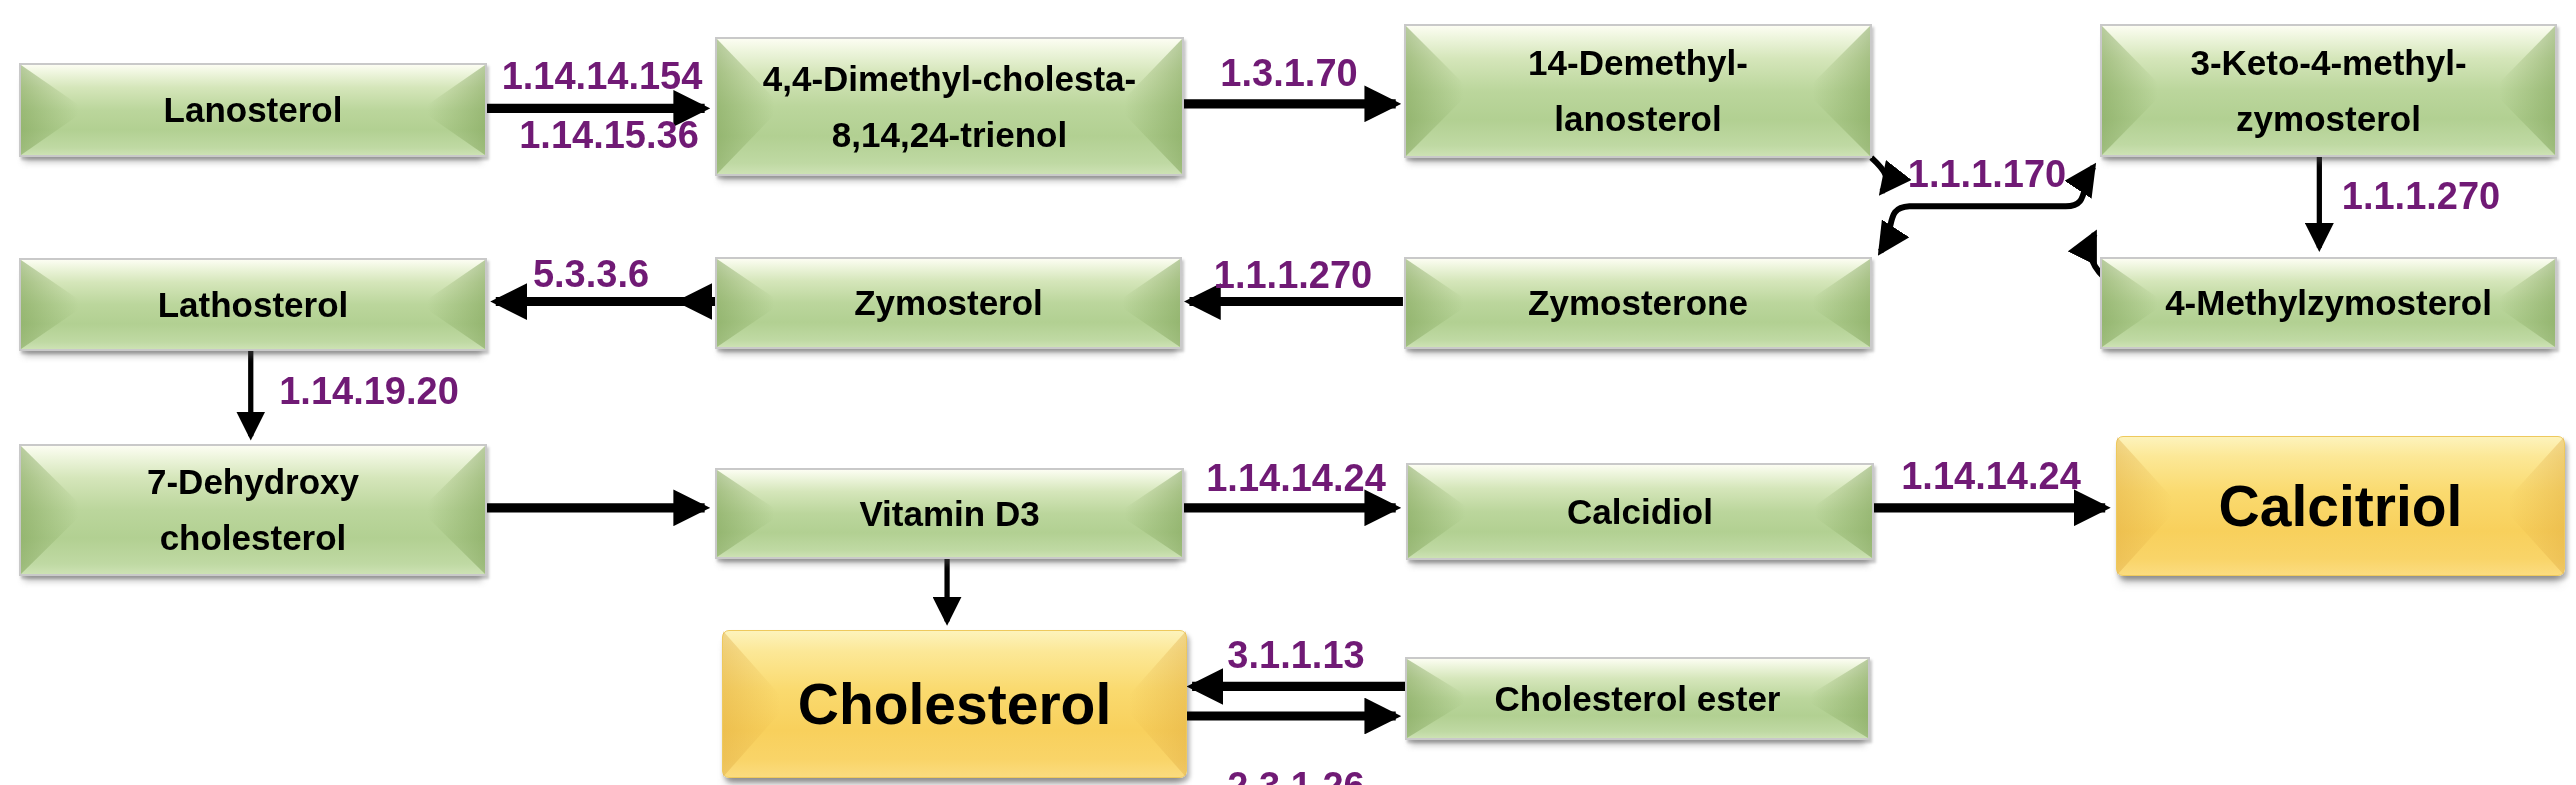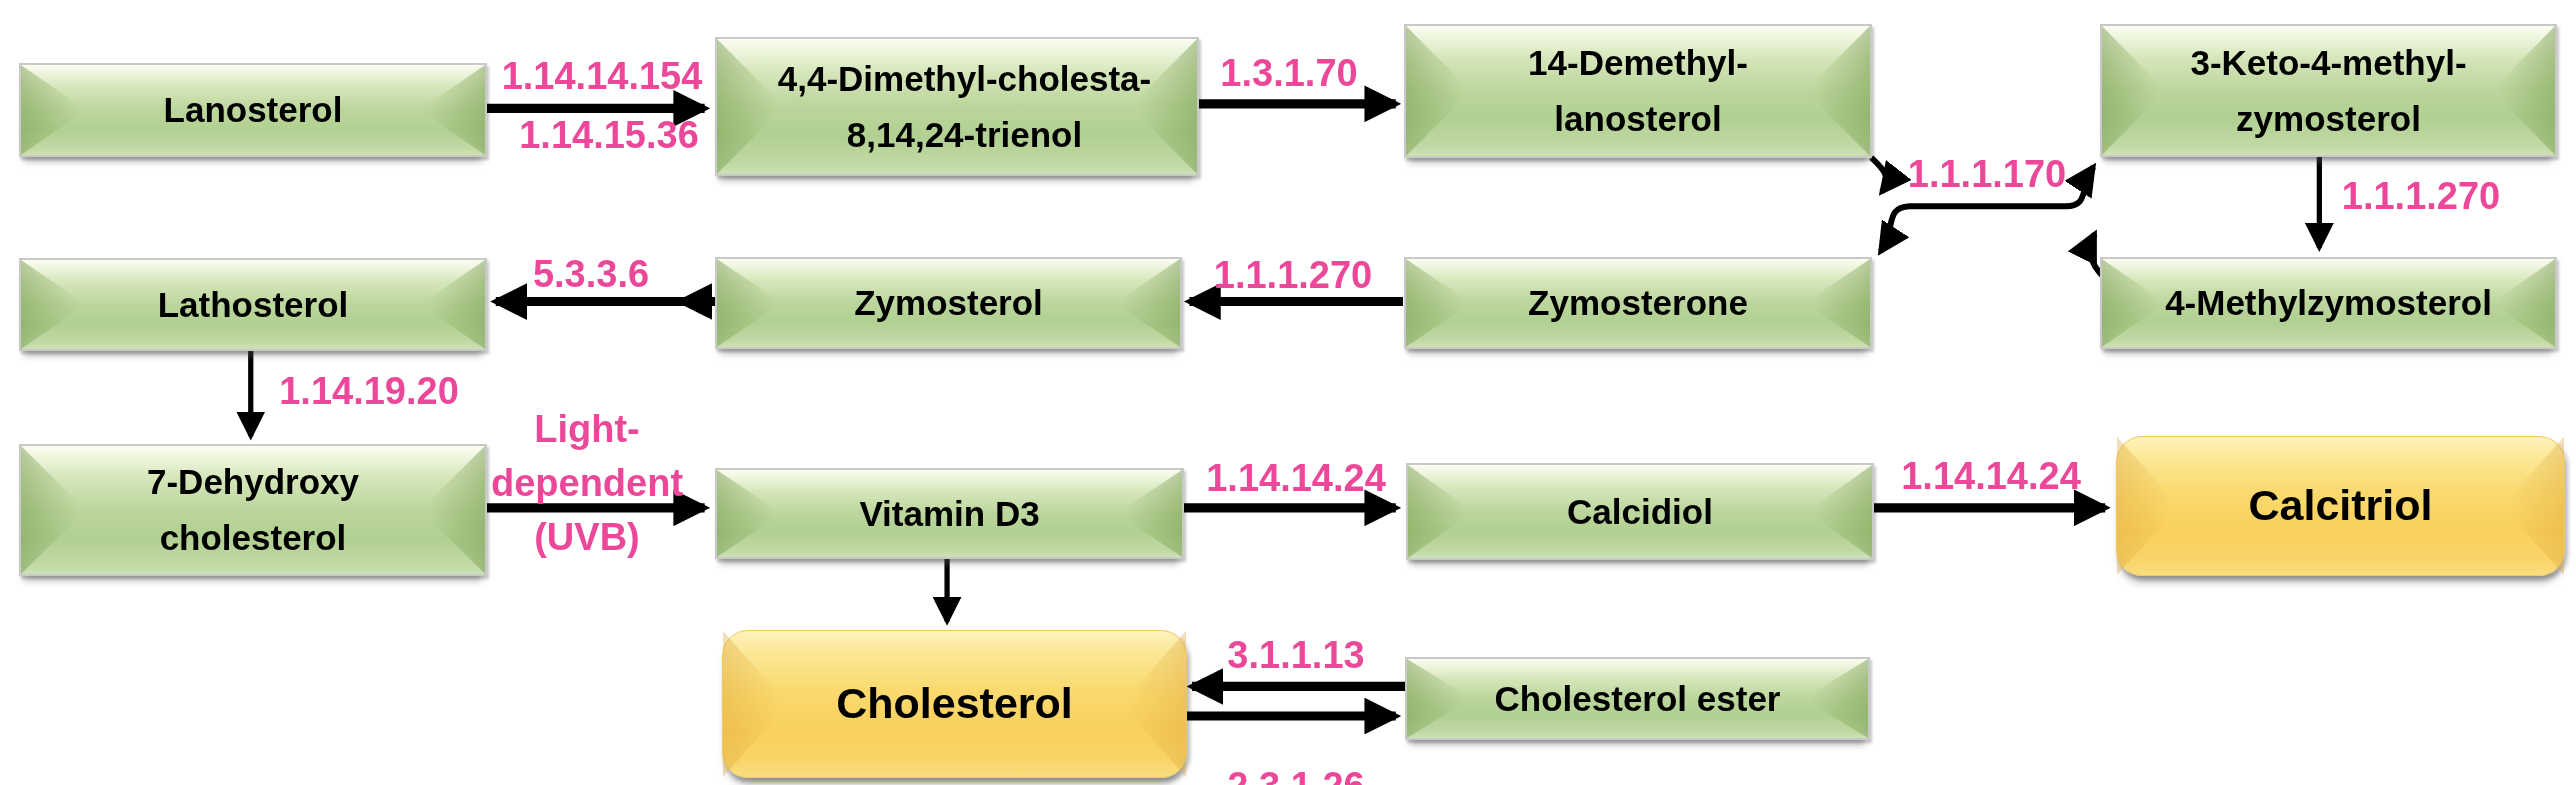--- a/index.html
+++ b/index.html
@@ -12,37 +12,37 @@
     position:absolute;display:flex;align-items:center;justify-content:center;
     text-align:center;font-weight:bold;color:#000;
   }
   .green{
     border:2px solid #c9c9c9;
     background:linear-gradient(180deg,#fcfdf2 0%,#eff6df 8%,#d5e6ba 25%,#bbd69c 50%,#b2d092 72%,#bfd9a3 92%,#cde2b4 100%);
     box-shadow:2px 3.3px 2.6px rgba(0,0,0,0.22), 0 10px 6.6px -4.6px rgba(110,110,110,0.45);
     font-size:35px;
   }
   .yellow{
-    border:1.3px solid #eec95d;border-radius:26px;
+    border:1.3px solid #eec95d;border-radius:7px;
     background:linear-gradient(180deg,#fdf3bc 0%,#fce897 14%,#fada6f 40%,#f8d05c 68%,#f9d468 88%,#fbdc7f 100%);
     box-shadow:2.6px 4px 4px rgba(0,0,0,0.26), 0 11.2px 8px -5.3px rgba(120,120,120,0.5);
-    font-size:43px;
+    font-size:57px;
   }
   .lbl{white-space:pre-line;line-height:1.6;padding:0 6.6px;}
   .yellow .lbl{line-height:1.3;}
   .fL,.fR{position:absolute;top:0;bottom:0;width:14%;pointer-events:none;}
   .fL{left:0;background:linear-gradient(90deg,rgba(122,158,82,0.52),rgba(122,158,82,0) 88%);
       clip-path:polygon(0 0,100% 50%,0 100%);}
   .fR{right:0;background:linear-gradient(270deg,rgba(122,158,82,0.52),rgba(122,158,82,0) 88%);
       clip-path:polygon(100% 0,0 50%,100% 100%);}
   .yellow .fL{background:linear-gradient(90deg,rgba(219,164,58,0.38),rgba(219,164,58,0) 88%);}
   .yellow .fR{background:linear-gradient(270deg,rgba(219,164,58,0.38),rgba(219,164,58,0) 88%);}
   .ec{
     position:absolute;transform:translate(-50%,-50%);
-    font-weight:bold;font-size:38px;color:#ec4899;text-align:center;
+    font-weight:bold;font-size:38px;color:#701a75;text-align:center;
     white-space:pre-line;line-height:1.42;
   }
 </style>
 </head>
 <body>
 
 <div id="canvas">
 
   <svg id="arrows" viewBox="0 0 3920 1195" xmlns="http://www.w3.org/2000/svg">
     <defs>
@@ -75,21 +75,21 @@
       <path d="M 2862,383 C 2886,346 2868,316 2906,314 L 3144,314 C 3180,314 3166,284 3186,254" marker-start="url(#m2)" marker-end="url(#m2)"></path>
       <path d="M 3202,422 C 3180,400 3176,380 3188,356" marker-end="url(#m2)"></path>
     </g>
   </svg>
 
   <div class="node green" style="left:19px;top:63px;width:464px;height:90px;">
     <i class="fL"></i>
       <i class="fR"></i>
     <span class="lbl">Lanosterol</span>
   </div>
-  <div class="node green" style="left:715px;top:37px;width:465px;height:135px;padding-left:15px;">
+  <div class="node green" style="left:715px;top:37px;width:465px;height:135px;">
     <i class="fL"></i>
       <i class="fR"></i>
     <span class="lbl">4,4-Dimethyl-cholesta-
 8,14,24-trienol</span>
   </div>
   <div class="node green" style="left:1404px;top:24px;width:464px;height:130px;">
     <i class="fL"></i>
       <i class="fR"></i>
     <span class="lbl">14-Demethyl-
 lanosterol</span>
@@ -156,22 +156,19 @@
   </div>
 
   <div class="ec" style="left:602px;top:77px;">1.14.14.154</div>
   <div class="ec" style="left:609px;top:136px;">1.14.15.36</div>
   <div class="ec" style="left:1289px;top:74px;">1.3.1.70</div>
   <div class="ec" style="left:1987px;top:175px;">1.1.1.170</div>
   <div class="ec" style="left:2421px;top:197px;">1.1.1.270</div>
   <div class="ec" style="left:1293px;top:276px;">1.1.1.270</div>
   <div class="ec" style="left:591px;top:275px;">5.3.3.6</div>
   <div class="ec" style="left:369px;top:392px;">1.14.19.20</div>
-  <div class="ec" style="left:587px;top:484px;">Light-
-dependent
-(UVB)</div>
   <div class="ec" style="left:1296px;top:479px;">1.14.14.24</div>
   <div class="ec" style="left:1991px;top:477px;">1.14.14.24</div>
   <div class="ec" style="left:1296px;top:656px;">3.1.1.13</div>
   <div class="ec" style="left:1296px;top:752px;margin-top:35px;">2.3.1.26</div>
 
 </div>
 
 
 </body></html>

